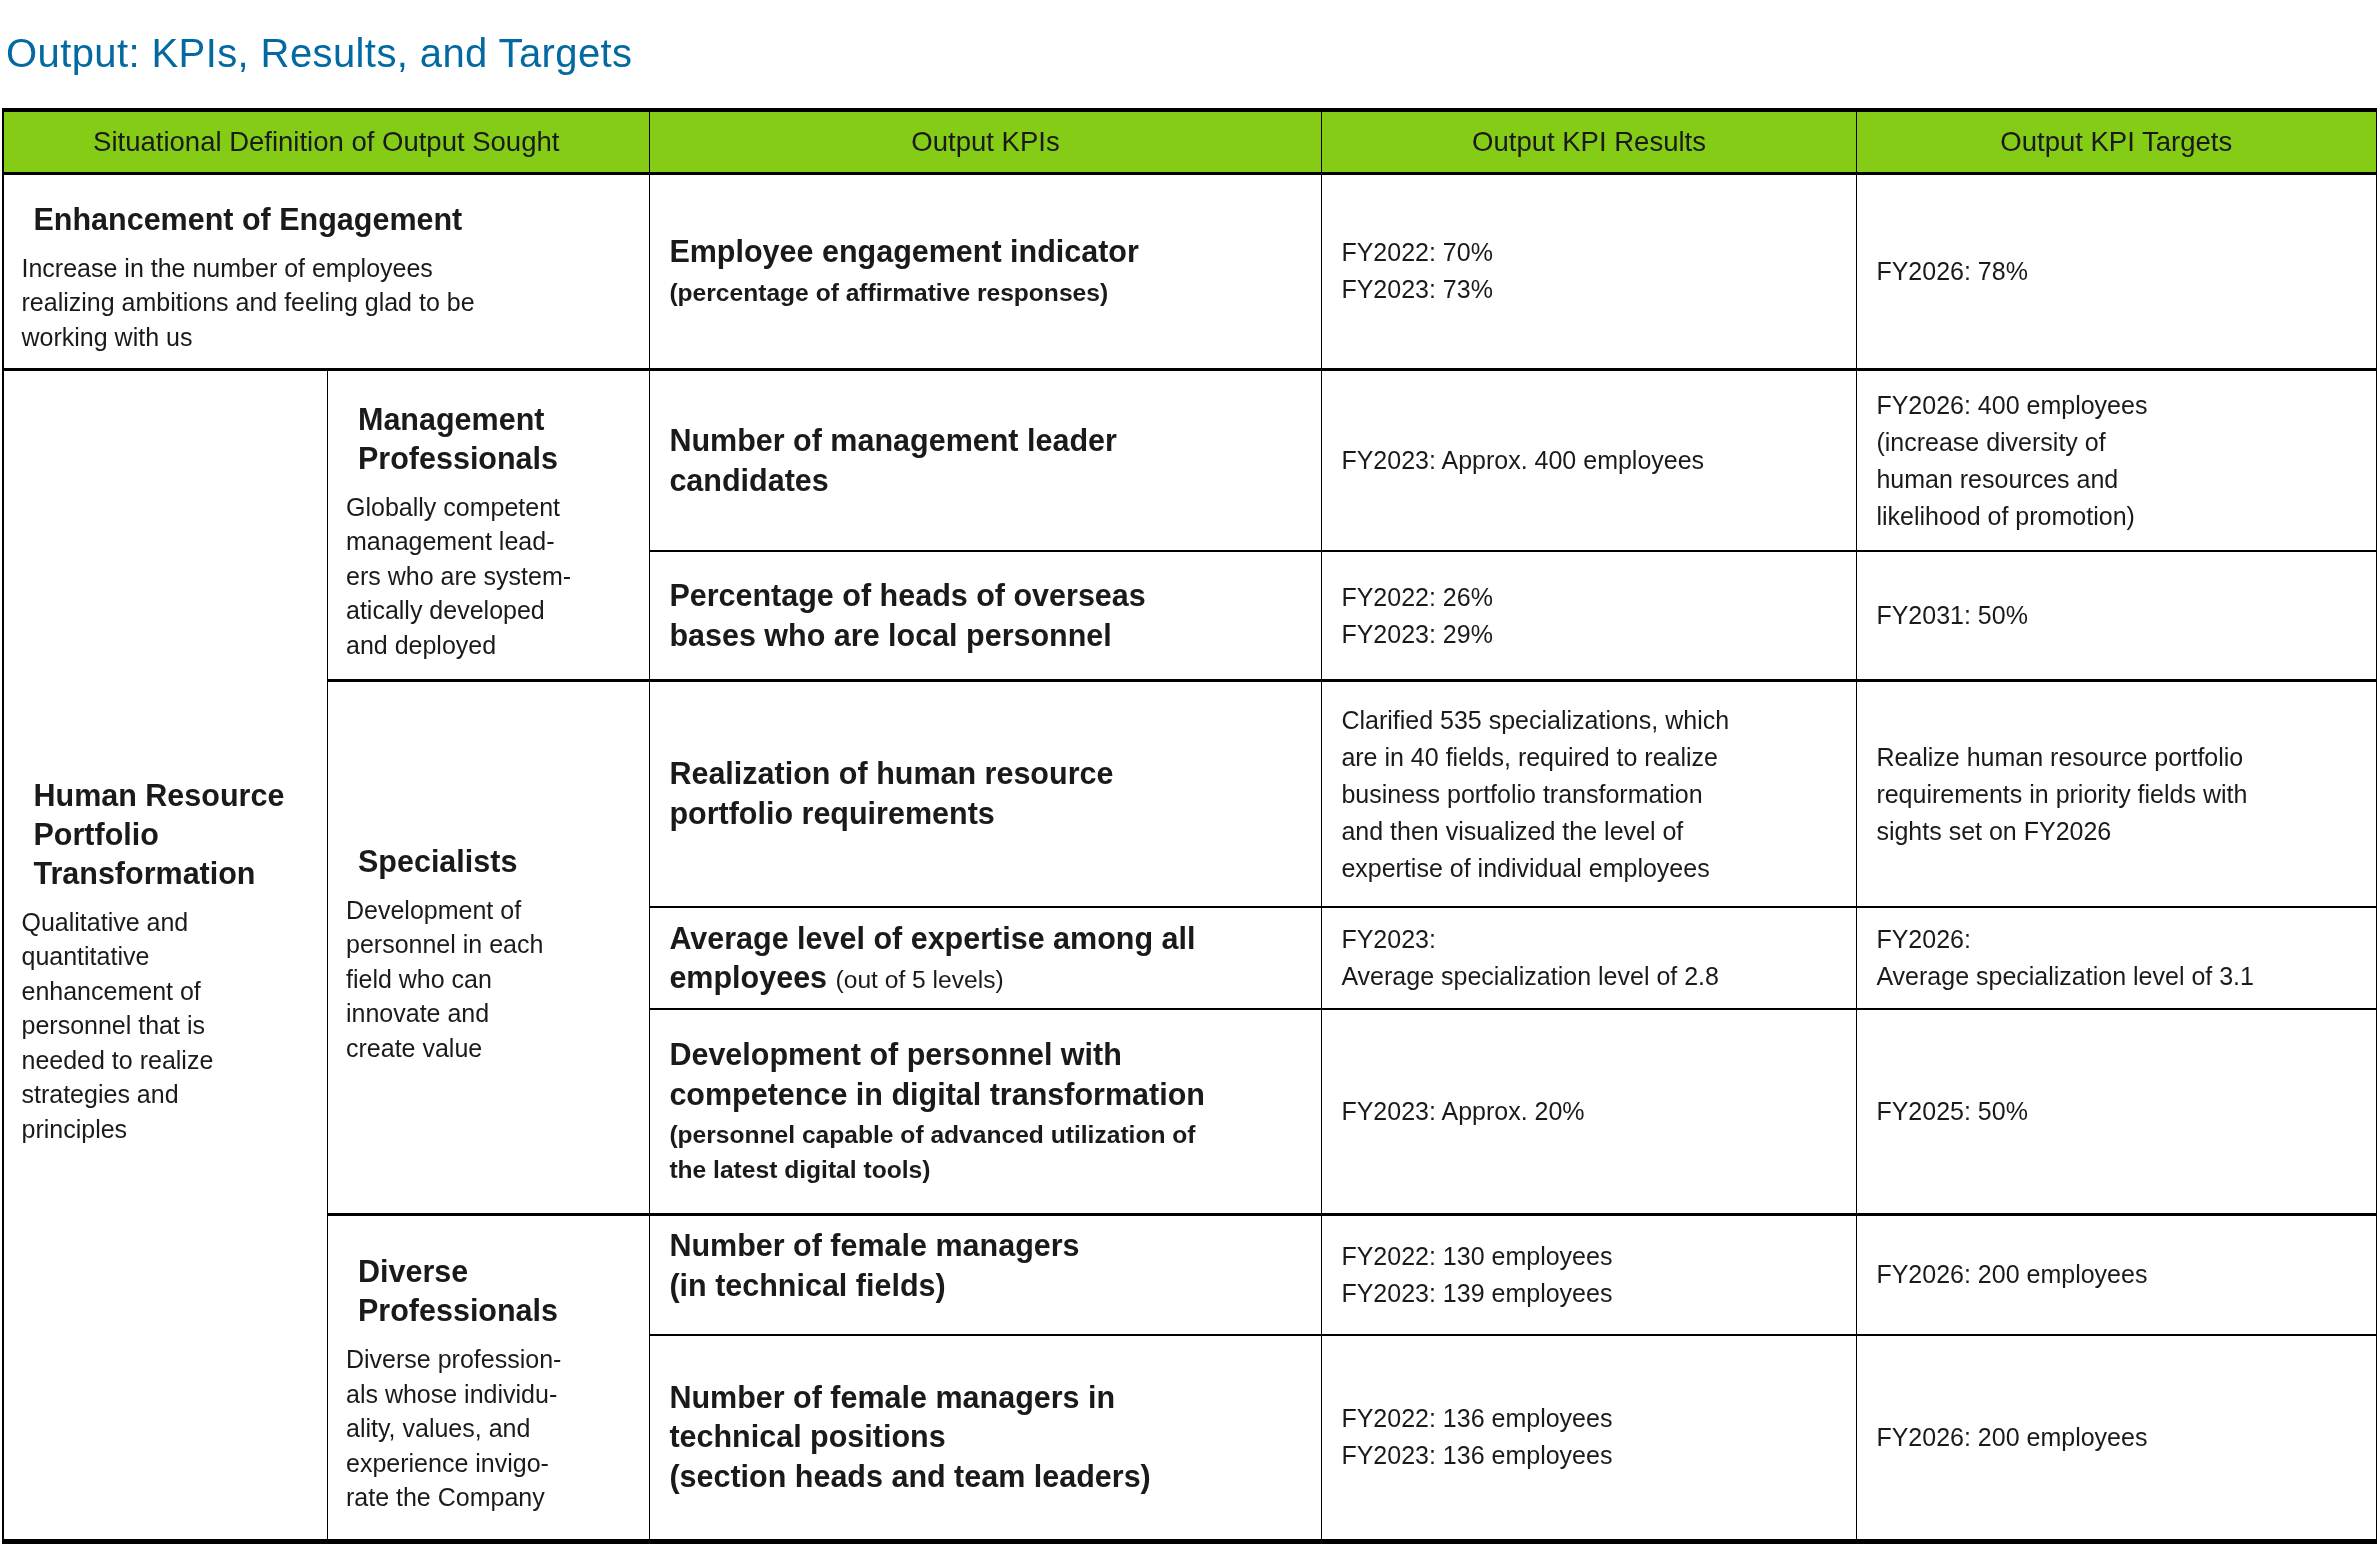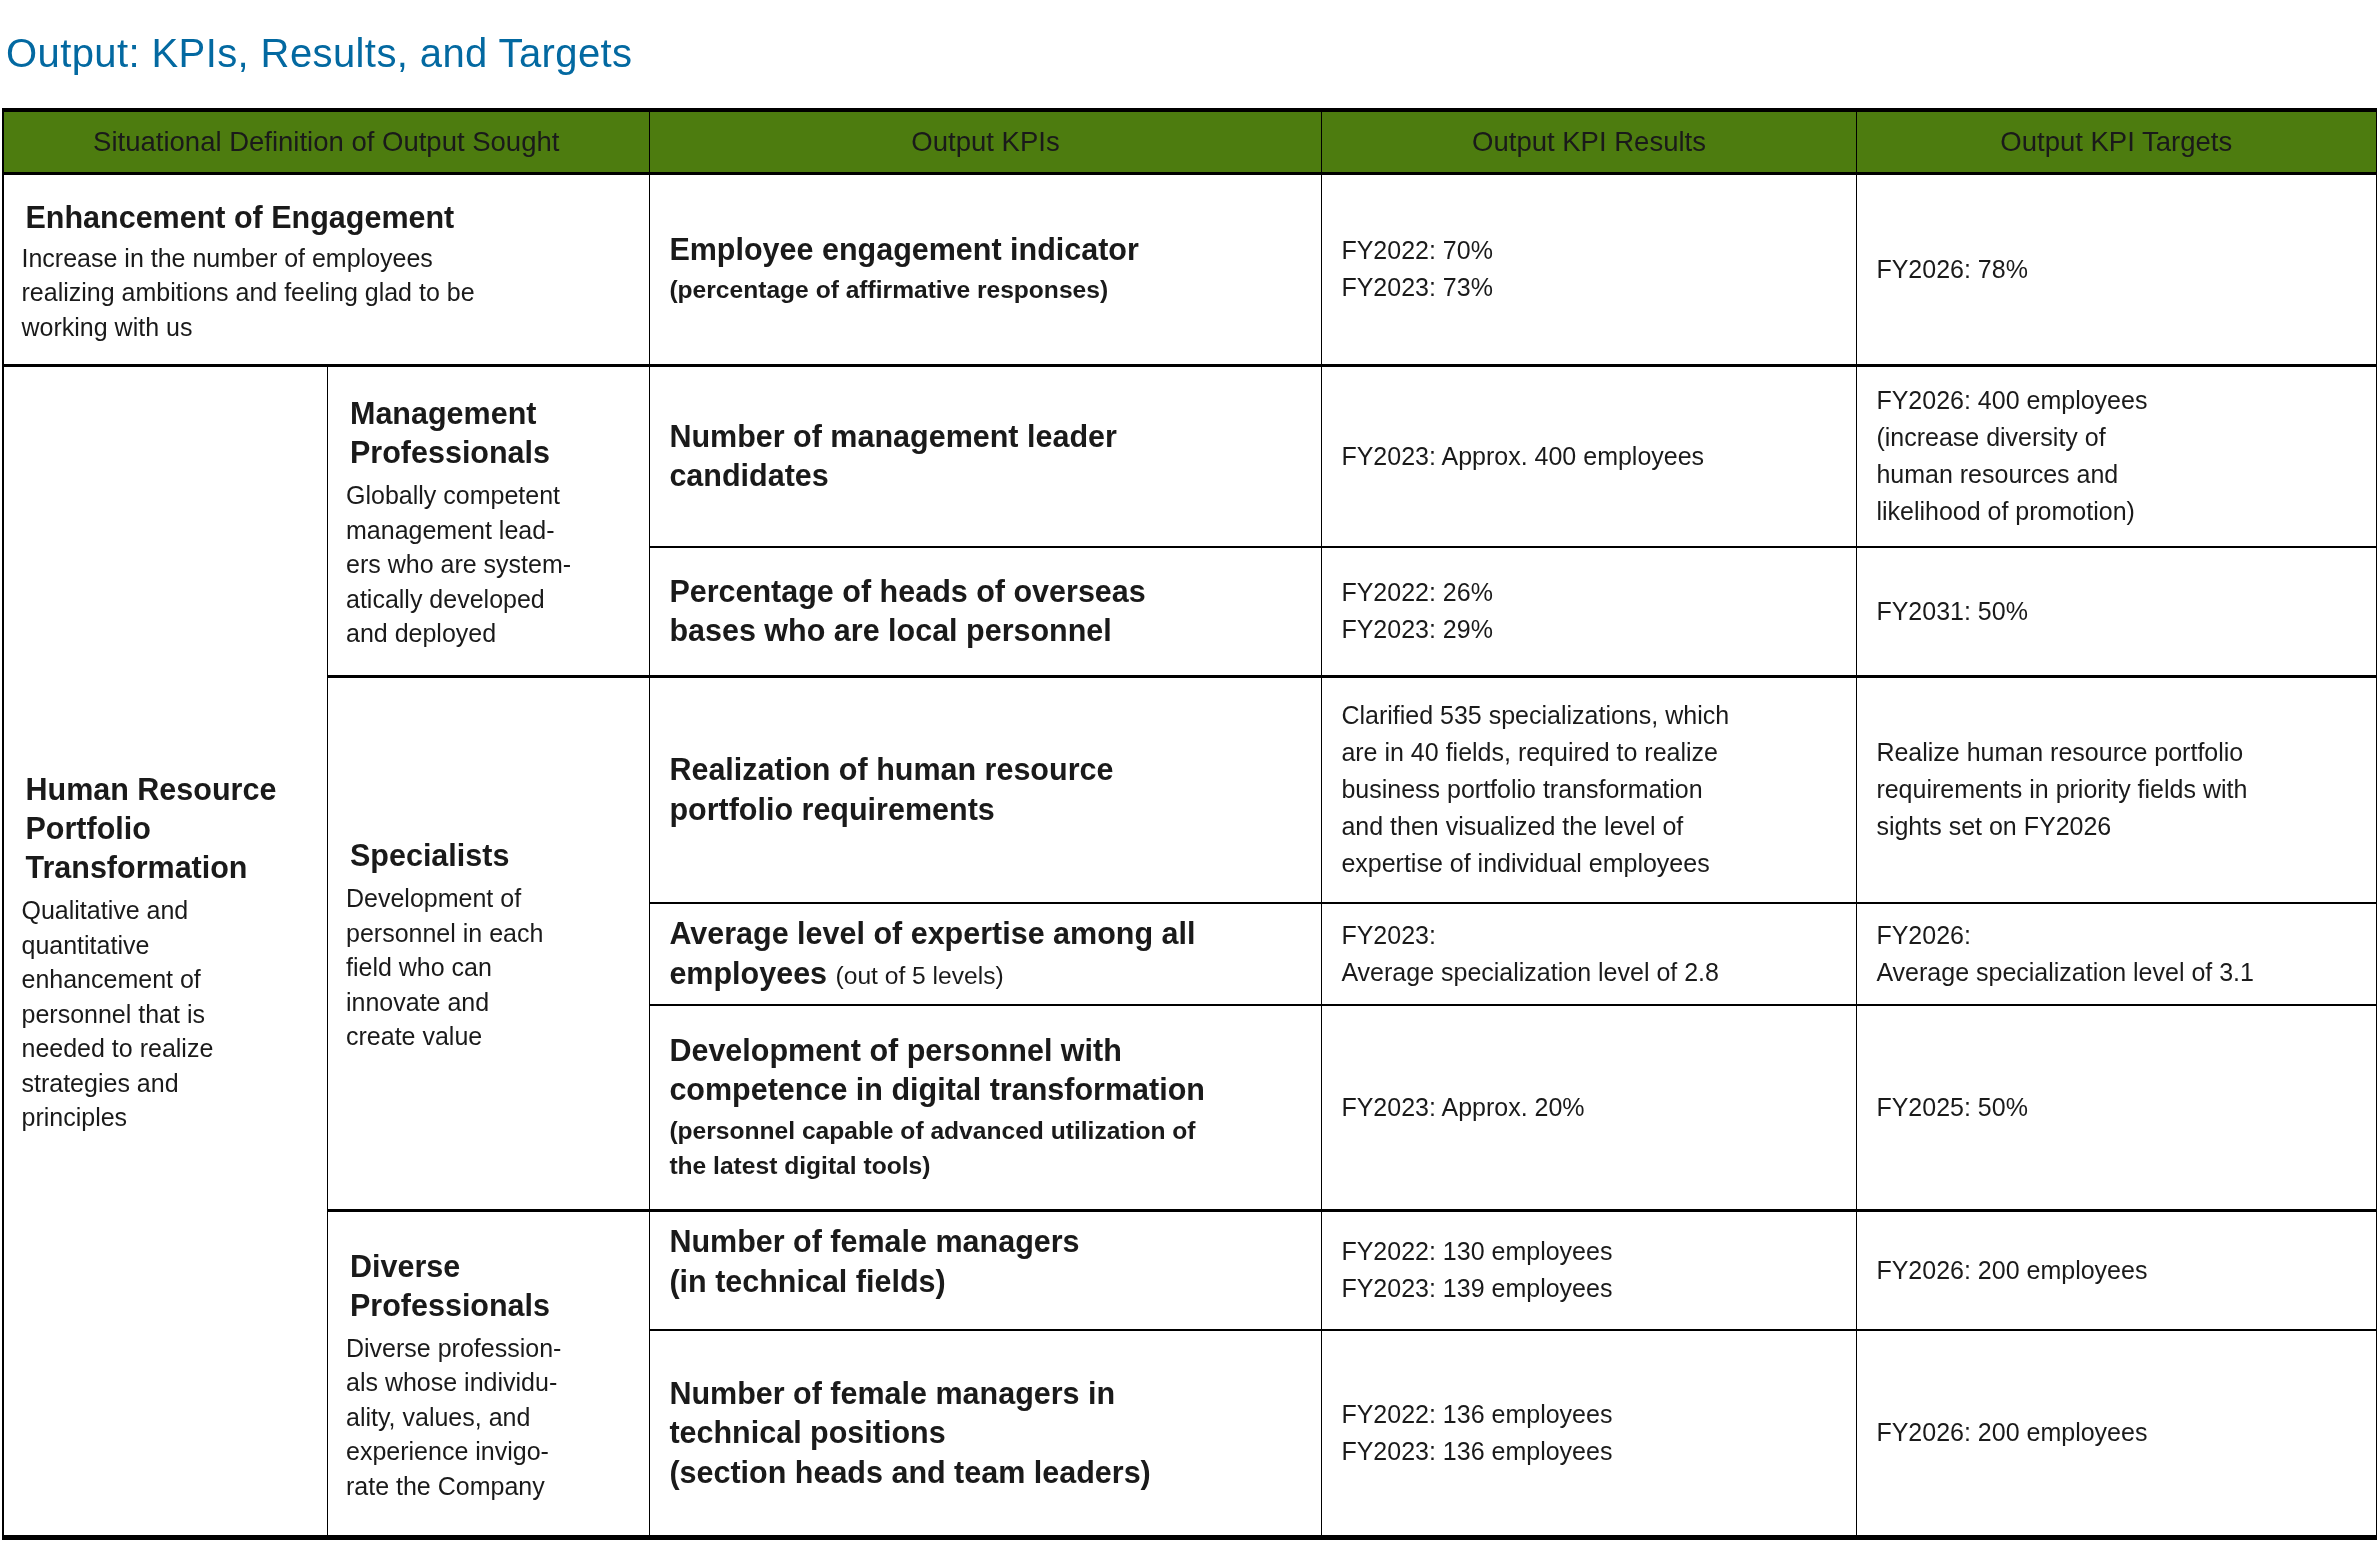--- a/index.html
+++ b/index.html
@@ -28,34 +28,34 @@
     border-left:2.2px solid #000;
     border-right:2.2px solid #000;
   }
   th,td{
     border:1.5px solid #000;
     vertical-align:middle;
     padding:13.4px 19.4px;
     overflow:hidden;
   }
   thead th{
-    background:#4d7c0f;
+    background:#84cc16;
     font-size:27.5px;
     font-weight:400;
     border-bottom:3.7px solid #000;
     padding:7.4px 9px;
   }
   tr.sep > td{border-top:2.2px solid #000;}
   tr.sep-strong > td{border-top:3px solid #000;}
   td.def{padding:13.4px 18px;}
   .head{
     font-weight:700;
     font-size:30.5px;
     line-height:1.28;
-    margin:4px;
+    margin:12px;
     white-space:pre-line;
   }
   .desc{
     font-weight:400;
     font-size:25px;
     line-height:1.38;
     margin:6px 0 0 0;
     white-space:pre-line;
   }
   .kpi-head{

